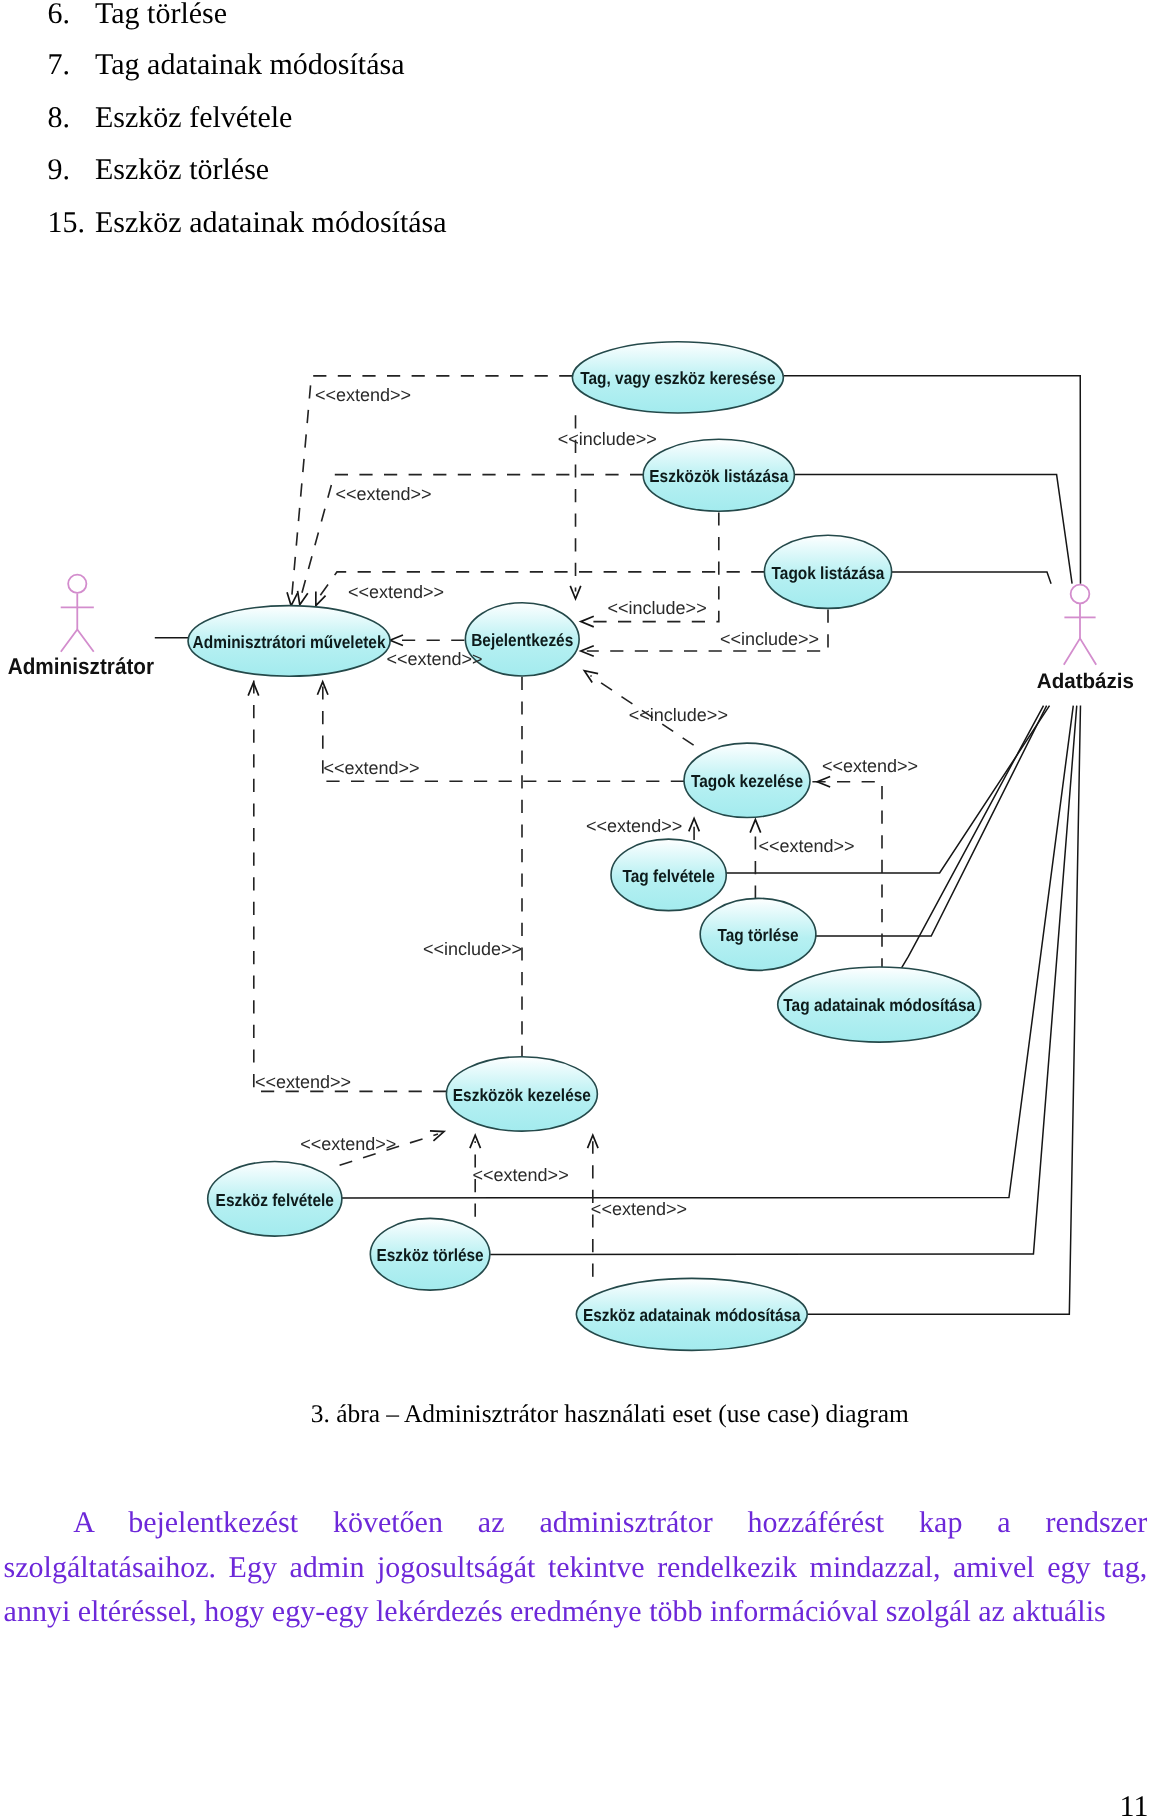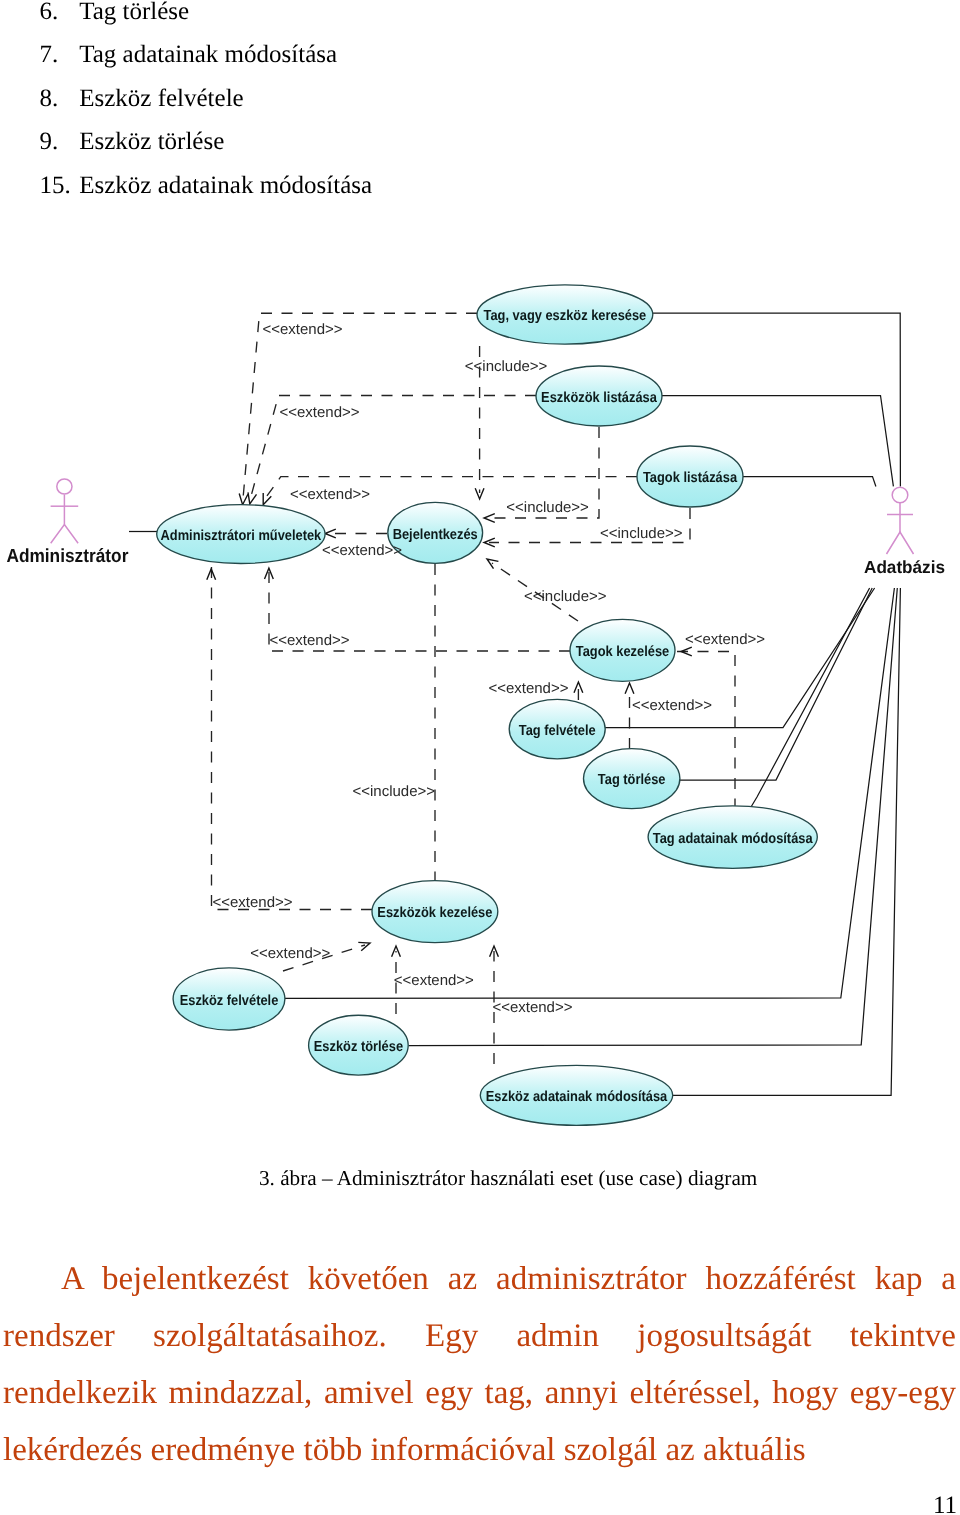--- a/index.html
+++ b/index.html
@@ -8,21 +8,21 @@
   .list{position:absolute;left:0;top:0;width:960px;}
   .listitem{position:absolute;left:0;width:960px;height:44px;font-family:"Liberation Serif",serif;font-size:25px;color:#000;white-space:nowrap;line-height:25px;}
   .listitem .num{position:absolute;left:39.5px;top:0px;}
   .listitem .txt{position:absolute;left:79.2px;top:0px;}
   #diagram{position:absolute;left:0;top:0;width:960px;height:1515px;}
   #dgm{position:absolute;left:0;top:0;}
   text.uclabel{font-family:"Liberation Sans",sans-serif;font-weight:bold;font-size:14.6px;fill:#0d1a1a;}
   text.ster{font-family:"Liberation Sans",sans-serif;font-size:15px;fill:#2a2a2a;}
   text.actorlabel{font-family:"Liberation Sans",sans-serif;font-weight:bold;fill:#111;}
   .caption{position:absolute;left:231px;top:1168px;font-family:"Liberation Serif",serif;font-size:21.2px;color:#000;white-space:nowrap;line-height:21px;margin-left:28px;}
-  .para{position:absolute;left:3px;top:1251px;width:953px;font-family:"Liberation Serif",serif;font-size:33px;color:#c2410c;text-align:justify;line-height:57px;text-indent:58px;}
+  .para{position:absolute;left:3px;top:1251px;width:953px;font-family:"Liberation Serif",serif;font-size:25px;color:#6d28d9;text-align:justify;line-height:37px;text-indent:58px;}
   .pageno{position:absolute;left:933px;top:1493px;font-family:"Liberation Serif",serif;font-size:25px;line-height:25px;color:#000;}
 </style>
 </head>
 <body>
 
 <div id="page">
 
   <div class="list">
     <div class="listitem" style="top:-1px">
       <span class="num">6.</span>

